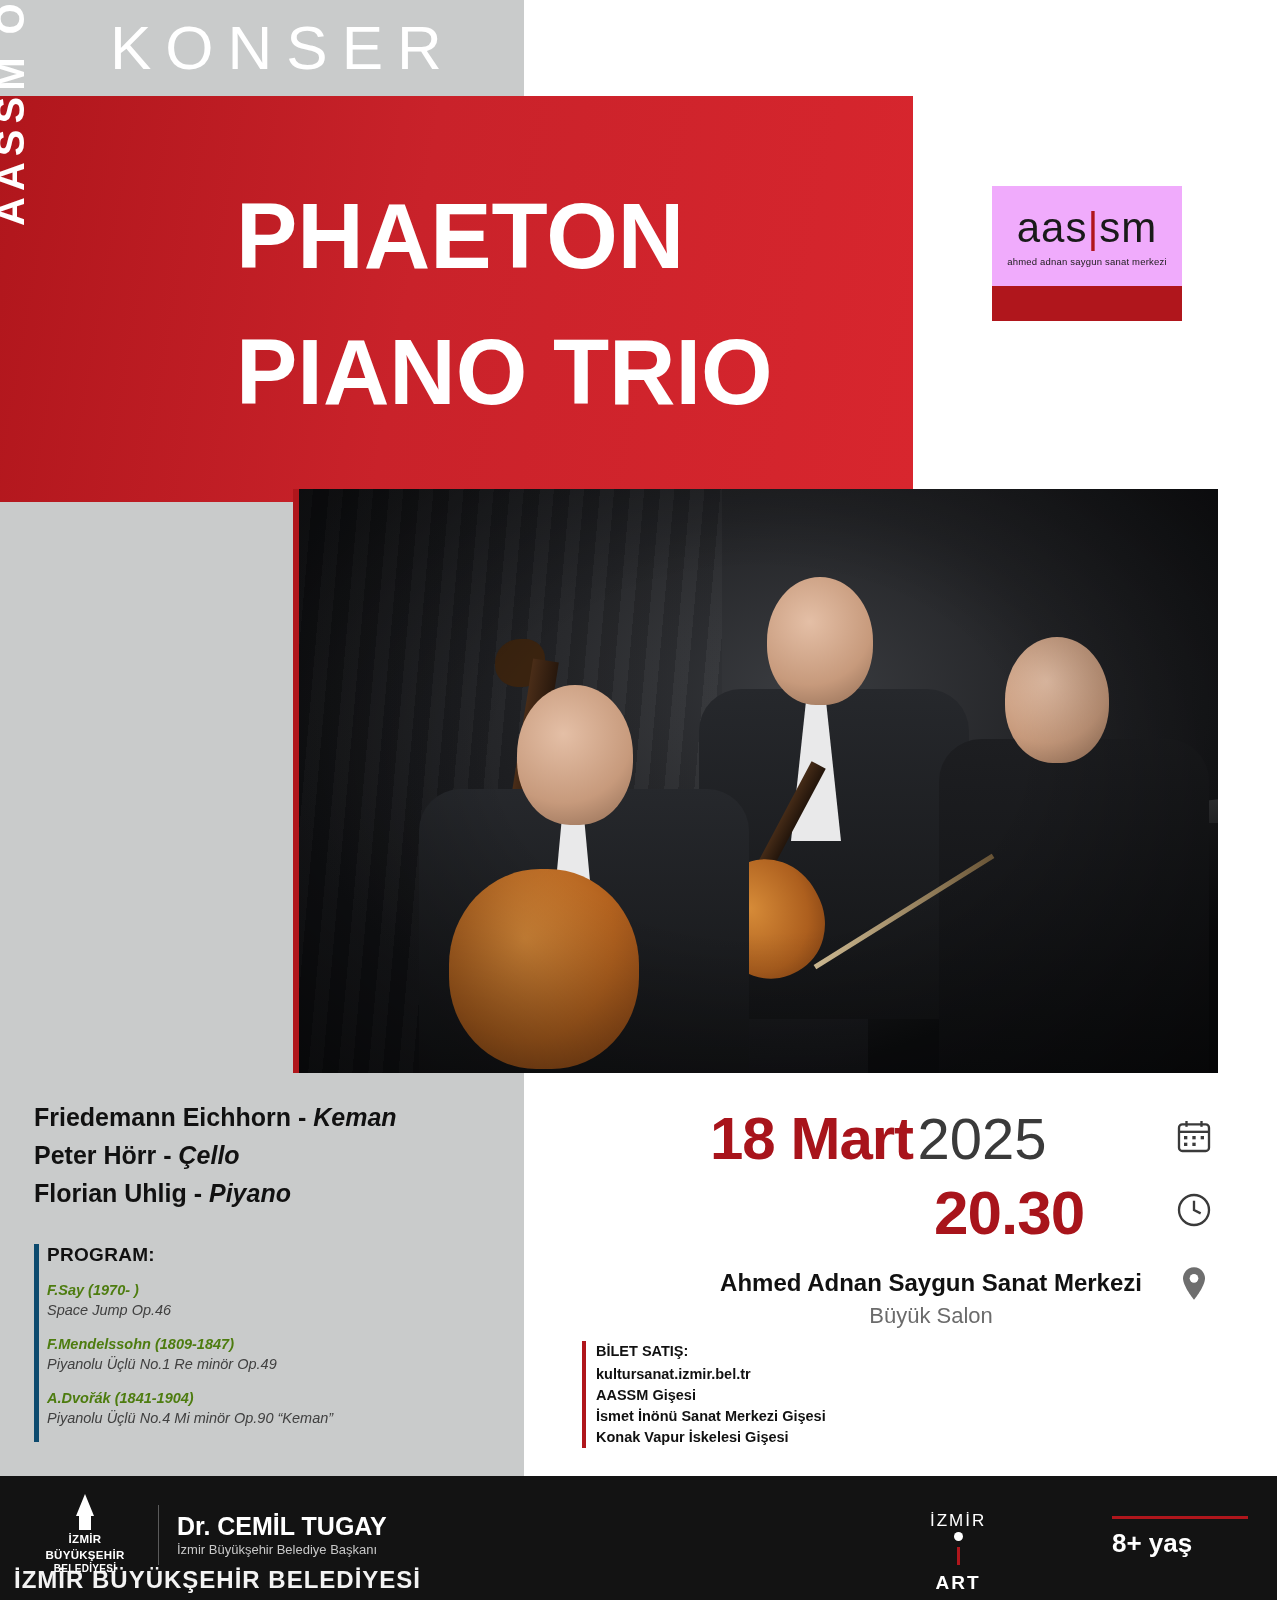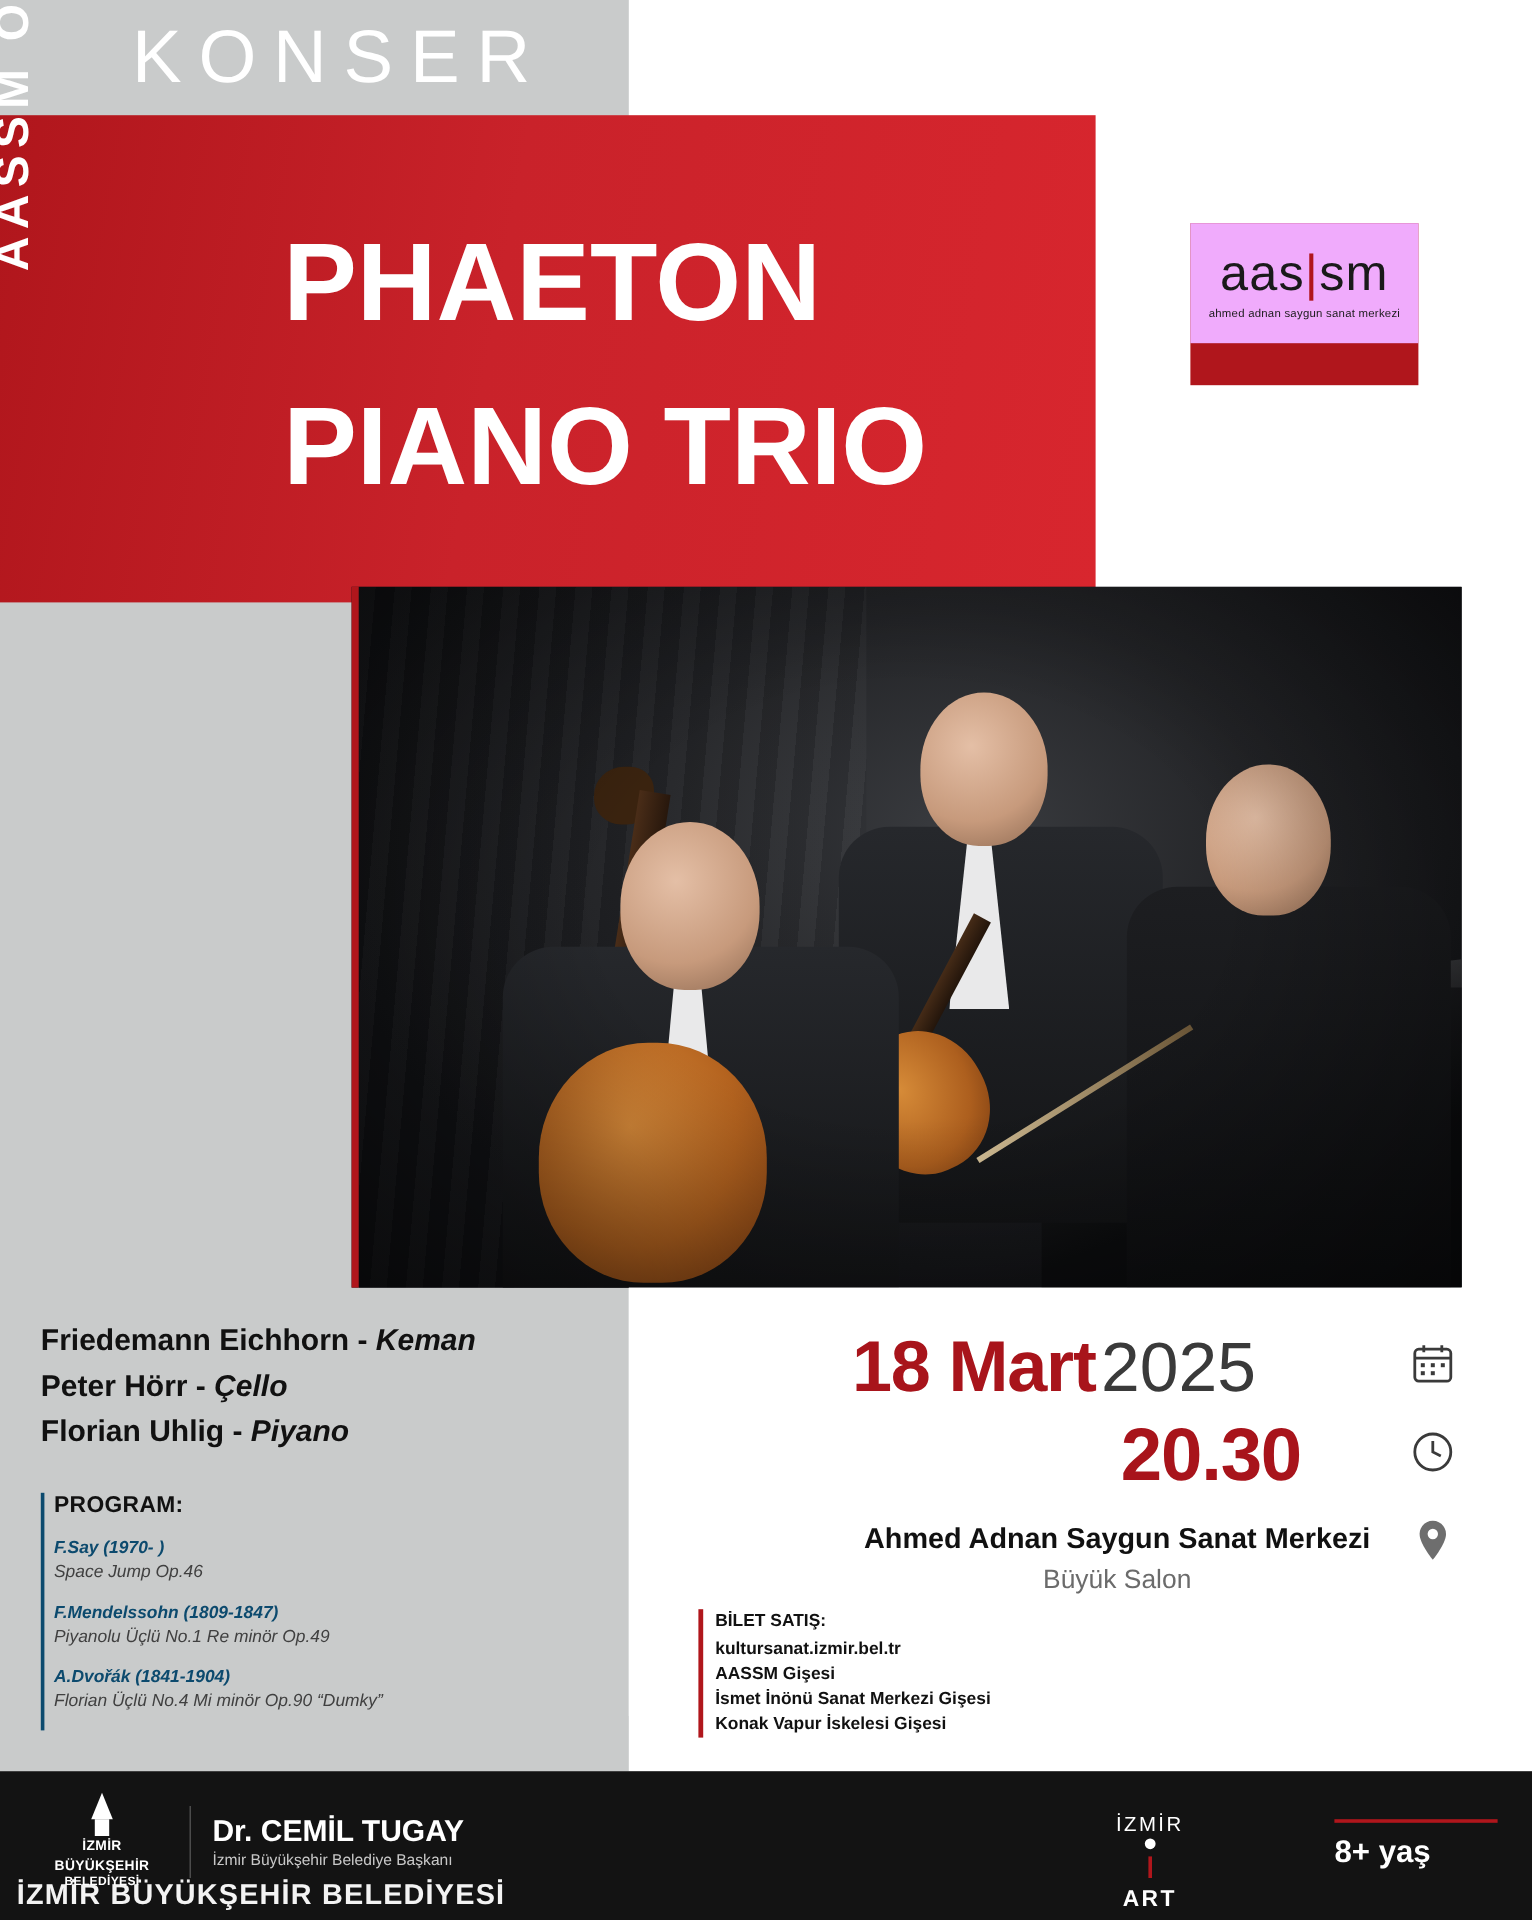--- a/index.html
+++ b/index.html
@@ -253,37 +253,37 @@
     font-weight: 700;
     font-style: italic;
   }
 
   
   .program {
     position: absolute;
     left: 34px;
     top: 1244px;
     width: 470px;
-    border-left: 3px solid #0c4a6e;
+    border-left: 5px solid #0c4a6e;
     padding-left: 8px;
     box-sizing: border-box;
   }
   .program-title {
     font-size: 19px;
     font-weight: 700;
     color: #111111;
     letter-spacing: 0.3px;
     margin-bottom: 14px;
   }
   .prog-item { margin-bottom: 14px; }
   .prog-composer {
     font-size: 14.5px;
     font-weight: 700;
     font-style: italic;
-    color: #0c4a6e;
+    color: #4d7c0f;
     line-height: 20px;
   }
   .prog-work {
     font-size: 14.5px;
     font-style: italic;
     color: #404040;
     line-height: 20px;
   }
 
   
@@ -515,21 +515,21 @@
     <div class="prog-item">
       <div class="prog-composer">F.Say (1970- )</div>
       <div class="prog-work">Space Jump Op.46</div>
     </div>
     <div class="prog-item">
       <div class="prog-composer">F.Mendelssohn (1809-1847)</div>
       <div class="prog-work">Piyanolu Üçlü No.1 Re minör Op.49</div>
     </div>
     <div class="prog-item">
       <div class="prog-composer">A.Dvořák (1841-1904)</div>
-      <div class="prog-work">Florian Üçlü No.4 Mi minör Op.90 “Dumky”</div>
+      <div class="prog-work">Piyanolu Üçlü No.4 Mi minör Op.90 “Keman”</div>
     </div>
   </div>
 
   <div class="info">
     <div class="date-line">
       <span class="date-strong">18 Mart</span>
       <span class="date-year">2025</span>
     </div>
     <div class="time">20.30</div>
     <div class="venue">Ahmed Adnan Saygun Sanat Merkezi</div>

